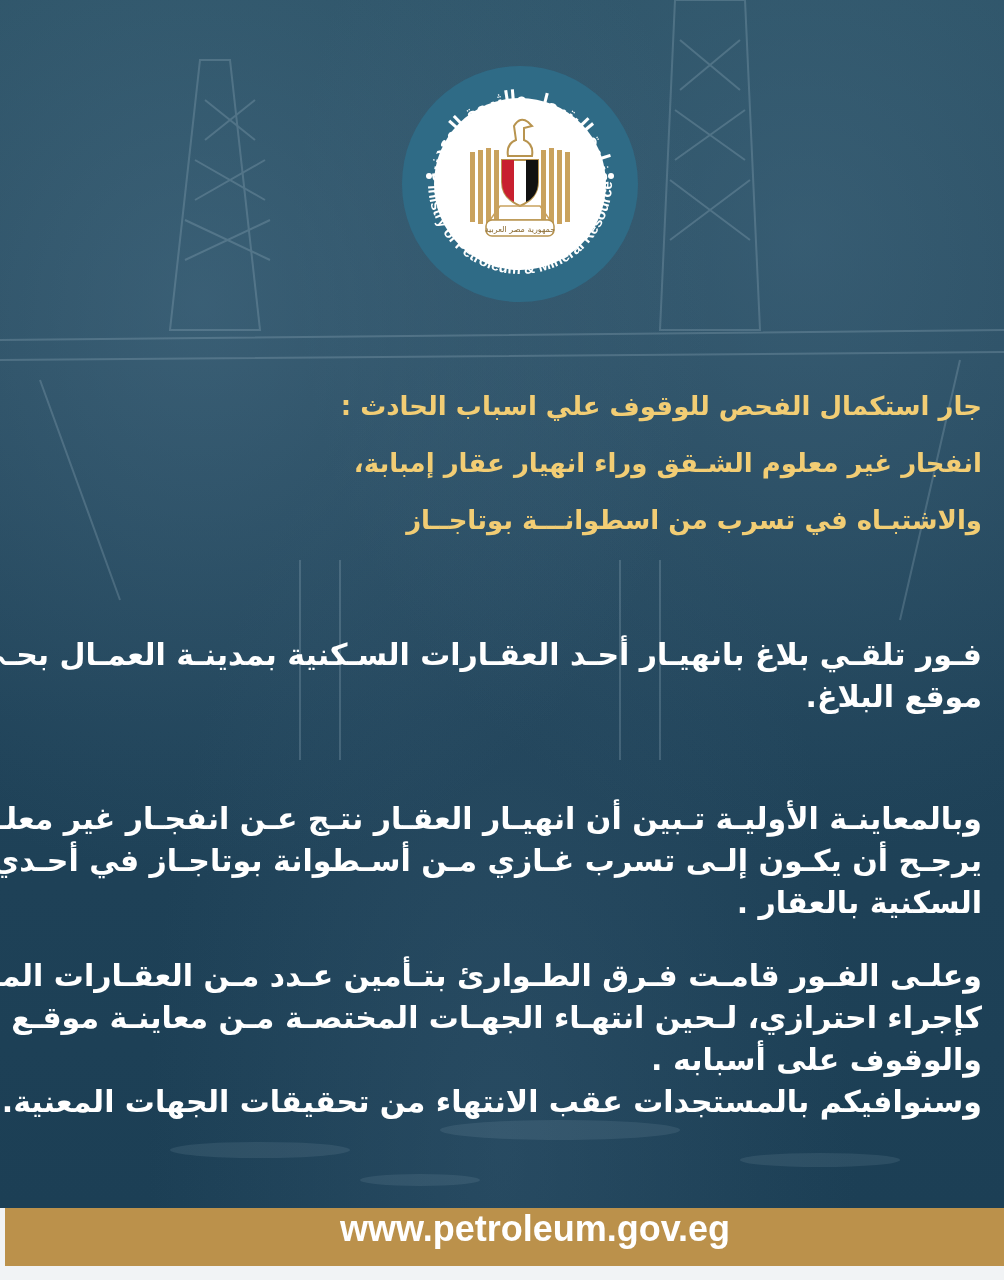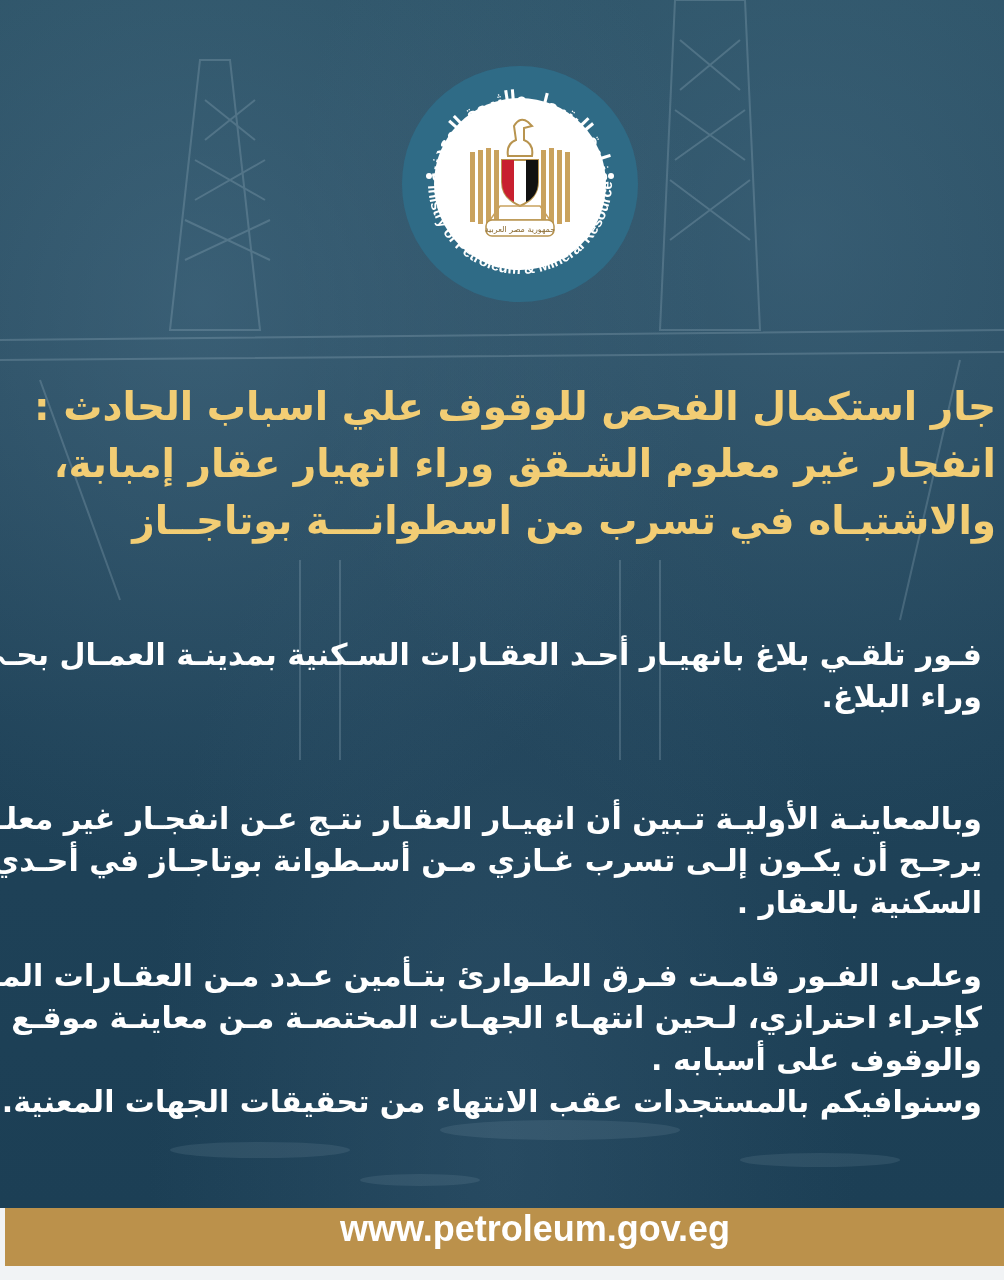--- a/index.html
+++ b/index.html
@@ -16,24 +16,24 @@
         radial-gradient(ellipse at 80% 20%, rgba(80,120,145,0.35), transparent 45%),
         radial-gradient(ellipse at 50% 95%, rgba(60,95,120,0.35), transparent 50%),
         linear-gradient(180deg, #2b5165 0%, #284b60 30%, #1f4258 60%, #1c3f55 100%);
       overflow: hidden;
     }
     .bg-struct { position: absolute; opacity: 0.18; }
     .logo-wrap {
       position: absolute; left: 400px; top: 64px; width: 240px; height: 240px;
     }
     .headline {
-      position: absolute; left: 40px; right: 8px; top: 378px;
+      position: absolute; left: 40px; right: 22px; top: 378px;
       direction: rtl; text-align: right;
       color: #f2cd74; font-weight: bold;
-      font-size: 39px; line-height: 57px;
+      font-size: 26px; line-height: 57px;
       font-family: "DejaVu Sans", sans-serif;
     }
     .headline div { white-space: nowrap; }
     .body-text {
       position: absolute; left: 40px; right: 22px;
       direction: rtl; text-align: right;
       color: #ffffff; font-weight: bold;
       font-size: 30px; line-height: 42px;
       font-family: "DejaVu Sans", sans-serif;
     }
@@ -119,21 +119,21 @@
   </div>
 
   <div class="headline">
     <div>جار استكمال الفحص للوقوف علي اسباب الحادث :</div>
     <div>انفجار غير معلوم  الشـقق وراء انهيار عقار إمبابة،</div>
     <div>والاشتبـاه في تسرب من اسطوانـــة بوتاجــاز</div>
   </div>
 
   <div class="body-text p1">
     <div>فـور تلقـي بلاغ بانهيـار أحـد العقـارات السـكنية بمدينـة العمـال بحـي إمبابـة</div>
-    <div>وراء البلاغ.</div>
+    <div>موقع البلاغ.</div>
   </div>
 
   <div class="body-text p2">
     <div>وبالمعاينـة الأوليـة تـبين أن انهيـار العقـار نتـج عـن انفجـار غير معلـوم المصـدر،</div>
     <div>يرجـح أن يكـون إلـى تسرب غـازي مـن أسـطوانة بوتاجـاز في أحـدي الشـقق</div>
     <div>السكنية بالعقار .</div>
   </div>
 
   <div class="body-text p3">
     <div>وعلـى الفـور قامـت فـرق الطـوارئ بتـأمين عـدد مـن العقـارات المجـاورة</div>

